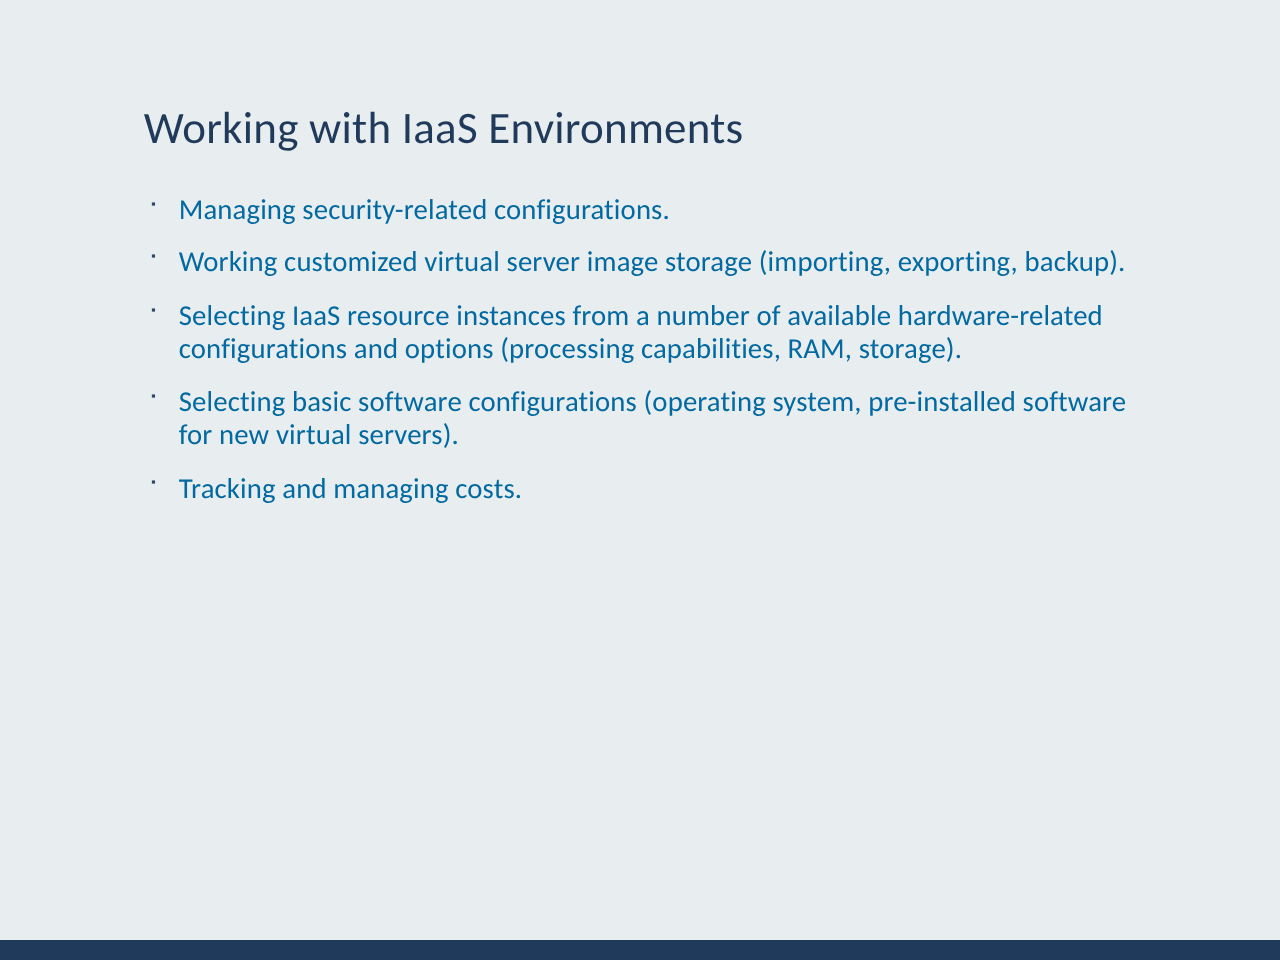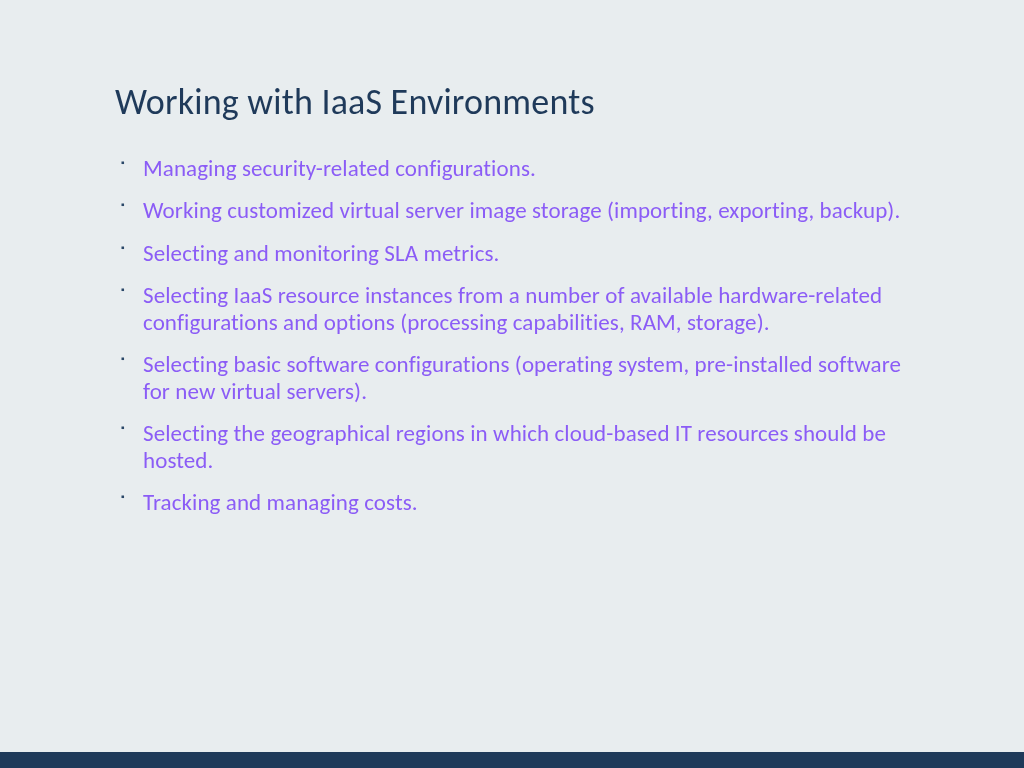--- a/index.html
+++ b/index.html
@@ -27,21 +27,21 @@
       font-weight: 400;
       line-height: 1.25;
       margin-bottom: 30px;
       letter-spacing: 0.2px;
     }
     .bullet-list {
       list-style: none;
       padding-left: 28px;
     }
     .bullet-item {
-      color: #8b5cf6;
+      color: #0369a1;
       font-size: 23px;
       font-weight: 400;
       line-height: 1.15;
       margin-bottom: 16px;
       position: relative;
       letter-spacing: 0.1px;
     }
     .bullet-item::before {
       content: "▪";
       position: absolute;
@@ -62,20 +62,18 @@
 </head>
 <body>
 
 <div class="slide-container">
   <h1 class="title">
     <span>Working with IaaS Environments</span><br>
   </h1>
   <ul class="bullet-list">
     <li class="bullet-item">Managing security-related configurations.</li>
     <li class="bullet-item">Working customized virtual server image storage (importing, exporting, backup).</li>
-    <li class="bullet-item">Selecting and monitoring SLA metrics.</li>
     <li class="bullet-item">Selecting IaaS resource instances from a number of available hardware-related configurations and options (processing capabilities, RAM, storage).</li>
     <li class="bullet-item">Selecting basic software configurations (operating system, pre-installed software for new virtual servers).</li>
-    <li class="bullet-item">Selecting the geographical regions in which cloud-based IT resources should be hosted.</li>
     <li class="bullet-item">Tracking and managing costs.</li>
   </ul>
 </div>
 <div class="footer-bar"></div>
 
 </body></html>

